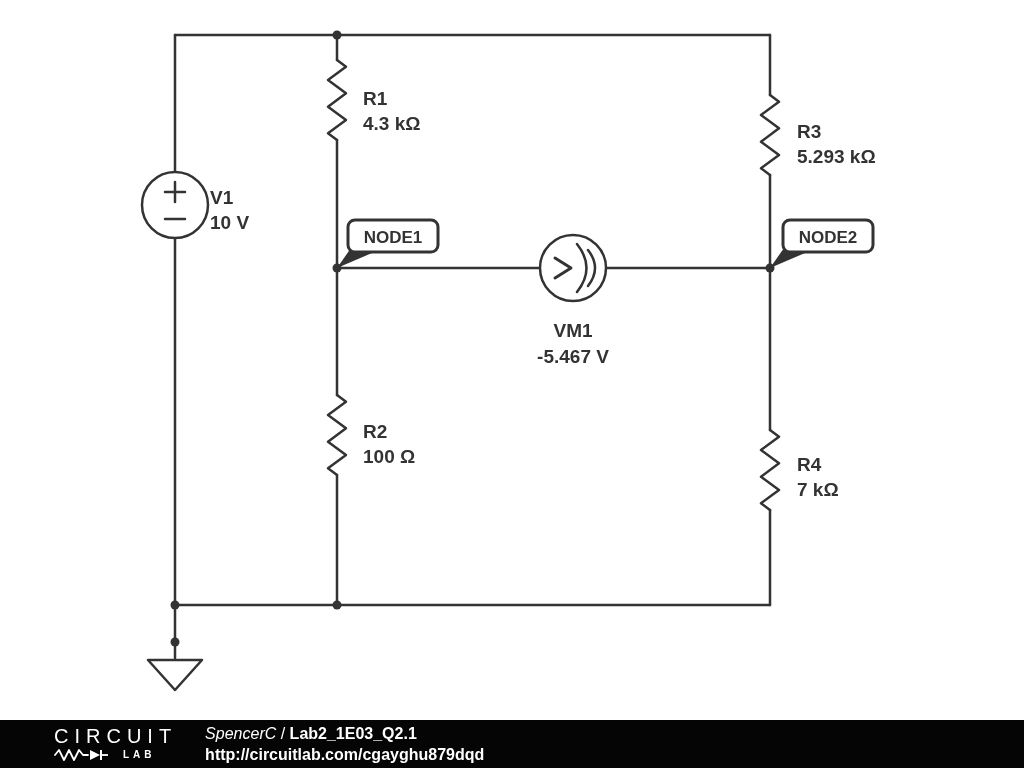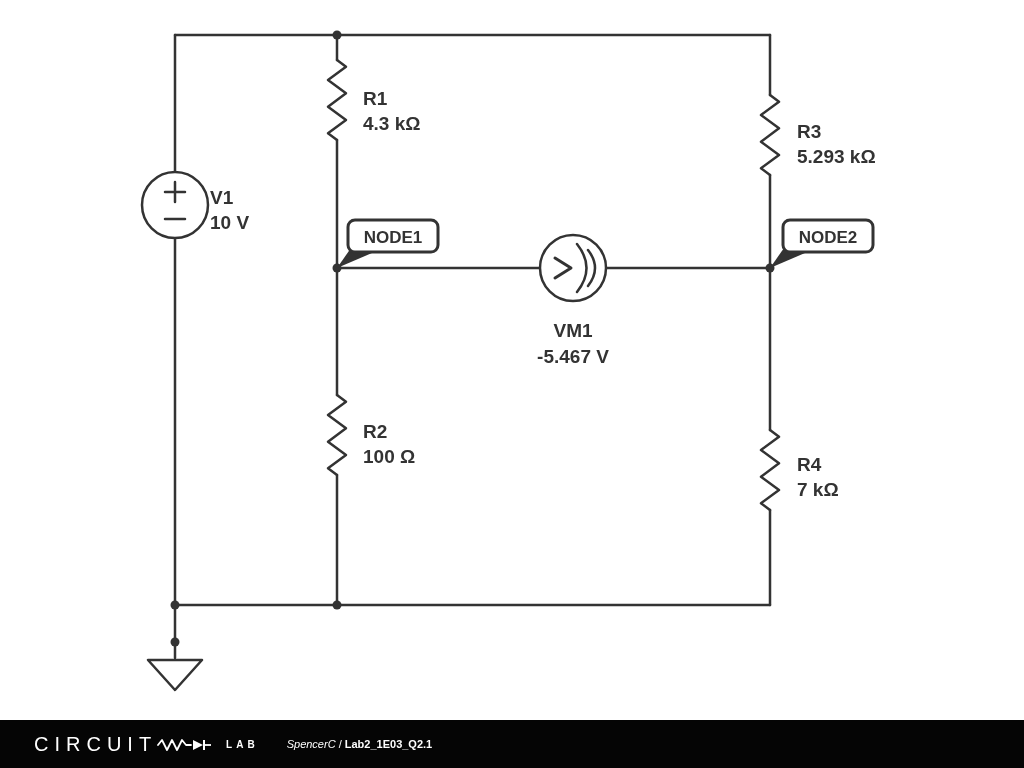--- a/index.html
+++ b/index.html
@@ -11,26 +11,26 @@
   
   .lbl { font-family: "Liberation Sans", sans-serif; font-weight: bold;
          font-size: 19px; fill: #333; }
   .lbl-mid { text-anchor: middle; }
   .node-lbl { font-family: "Liberation Sans", sans-serif; font-weight: bold;
               font-size: 17px; fill: #333; text-anchor: middle; }
 
   
   .footer { width: 1024px; height: 48px; background: #050505; color: #fff;
             display: flex; align-items: center; }
-  .logo { margin-left: 34px; display: flex; flex-direction: row; line-height: 1; justify-content: flex-end; }
+  .logo { margin-left: 54px; display: flex; flex-direction: column; line-height: 1; justify-content: flex-end; }
   .logo-top { font-size: 20px; font-weight: 400; letter-spacing: 6px; color: #fff; }
   .logo-bottom { display: flex; align-items: center; margin-top: 2px; }
   .logo-bottom svg { margin-right: 3px; }
   .logo-lab { font-size: 10px; font-weight: bold; letter-spacing: 4px; }
-  .meta { margin-left: 28px; font-size: 11px; line-height: 21px; color: #fff; }
+  .meta { margin-left: 28px; font-size: 16px; line-height: 21px; color: #fff; }
   .meta .author { font-style: italic; font-weight: 400; }
   .meta .sep { font-weight: 400; }
   .meta .title { font-weight: bold; }
   .meta .url { font-weight: bold; }
 </style>
 </head>
 <body>
 
 <div class="canvas">
   <svg width="1024" height="720" viewBox="0 0 1024 720">
@@ -122,14 +122,15 @@
         <line x1="47" y1="2" x2="47" y2="12" stroke="#fff" stroke-width="2"></line>
         <line x1="48" y1="7" x2="54" y2="7" stroke="#fff" stroke-width="1.8"></line>
       </svg>
       <span class="logo-lab">LAB</span>
     </div>
   </div>
   <div class="meta">
     <div>
       <span class="author">SpencerC</span><span class="sep"> / </span><span class="title">Lab2_1E03_Q2.1</span>
     </div>
+    <div class="url">http://circuitlab.com/cgayghu879dqd</div>
   </div>
 </div>
 
 </body></html>

